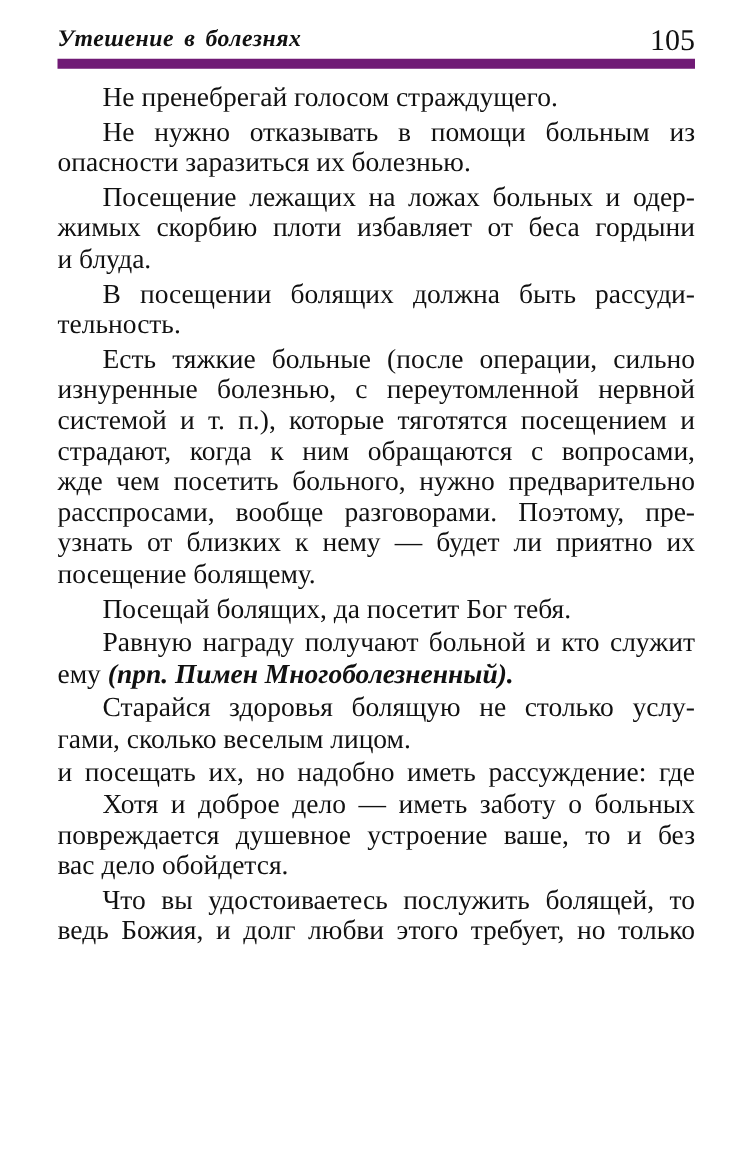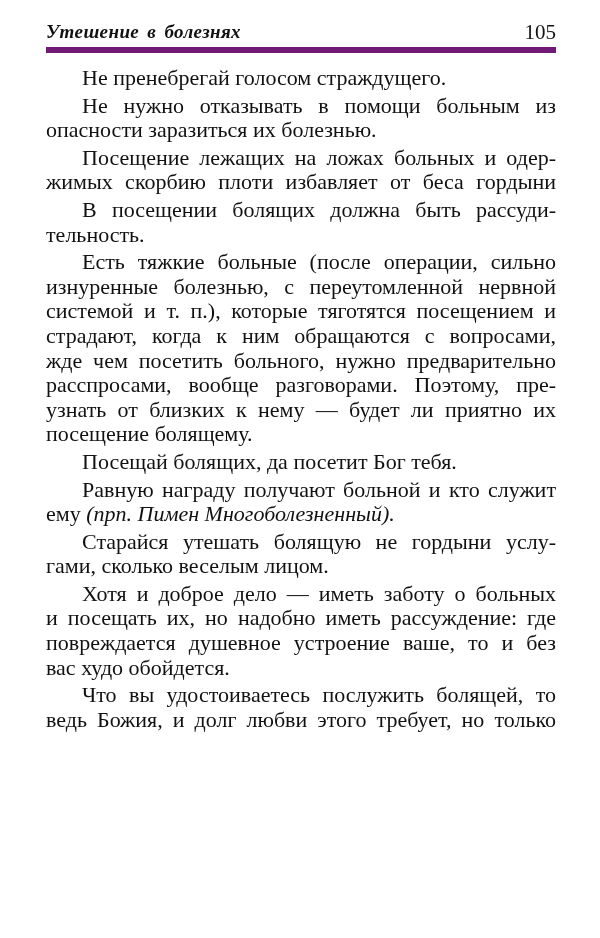--- a/index.html
+++ b/index.html
@@ -20,37 +20,37 @@
     left: 46px;
     top: 0;
     width: 510px;
   }
   .running-head {
     position: absolute;
     left: 0;
     top: 19px;
     width: 510px;
     height: 28px;
-    border-bottom: 6px solid #701a75;
+    border-bottom: 8px solid #701a75;
   }
   .running-title {
     position: absolute;
     left: 0;
     top: 2px;
     font-size: 19px;
     font-style: italic;
     font-weight: bold;
     letter-spacing: 0.4px;
     word-spacing: 3px;
   }
   .page-number {
     position: absolute;
     right: 0;
     top: 1px;
-    font-size: 21px;
+    font-size: 24px;
     margin-left: 36px;
   }
   .body-text {
     position: absolute;
     left: 0;
     top: 66px;
     width: 510px;
     font-size: 22px;
     line-height: 24.6px;
   }
@@ -69,21 +69,21 @@
     height: 24.6px;
   }
   .line.first {
     padding-left: 36px;
   }
   .line.last {
     text-align-last: left;
   }
   .attribution {
     font-style: italic;
-    font-weight: normal;
+    font-weight: bold;
     margin-top: 35px;
   }
 </style>
 </head>
 <body>
 
 <div class="page">
 
   <div class="running-head">
     <span class="running-title">Утешение в болезнях</span>
@@ -98,20 +98,21 @@
 
 
     <p class="para">
       <span class="line first">Не нужно отказывать в помощи больным из</span>
       <span class="line last">опасности заразиться их болезнью.</span>
     </p>
 
     <p class="para">
       <span class="line first">Посещение лежащих на ложах больных и одер-</span>
       <span class="line">жимых скорбию плоти избавляет от беса гордыни</span>
+      <span class="line last">и блуда.</span>
     </p>
 
     <p class="para">
       <span class="line first">В посещении болящих должна быть рассуди-</span>
       <span class="line last">тельность.</span>
     </p>
 
     <p class="para">
       <span class="line first">Есть тяжкие больные (после операции, сильно</span>
       <span class="line">изнуренные болезнью, с переутомленной нервной</span>
@@ -126,29 +127,29 @@
     <p class="para">
       <span class="line first last">Посещай болящих, да посетит Бог тебя.</span>
     </p>
 
     <p class="para">
       <span class="line first">Равную награду получают больной и кто служит</span>
       <span class="line last"><span>ему </span><span class="attribution">(прп. Пимен Многоболезненный).</span></span>
     </p>
 
     <p class="para">
-      <span class="line first">Старайся утешать болящую не гордыни услу-</span>
+      <span class="line first">Старайся здоровья болящую не столько услу-</span>
       <span class="line last">гами, сколько веселым лицом.</span>
     </p>
 
     <p class="para">
+      <span class="line">и посещать их, но надобно иметь рассуждение: где</span>
       <span class="line first">Хотя и доброе дело — иметь заботу о больных</span>
-      <span class="line">и посещать их, но надобно иметь рассуждение: где</span>
       <span class="line">повреждается душевное устроение ваше, то и без</span>
-      <span class="line last">вас худо обойдется.</span>
+      <span class="line last">вас дело обойдется.</span>
     </p>
 
     <p class="para">
       <span class="line first">Что вы удостоиваетесь послужить болящей, то</span>
       <span class="line">ведь Божия, и долг любви этого требует, но только</span>
     </p>
 
   </div>
 </div>
 

